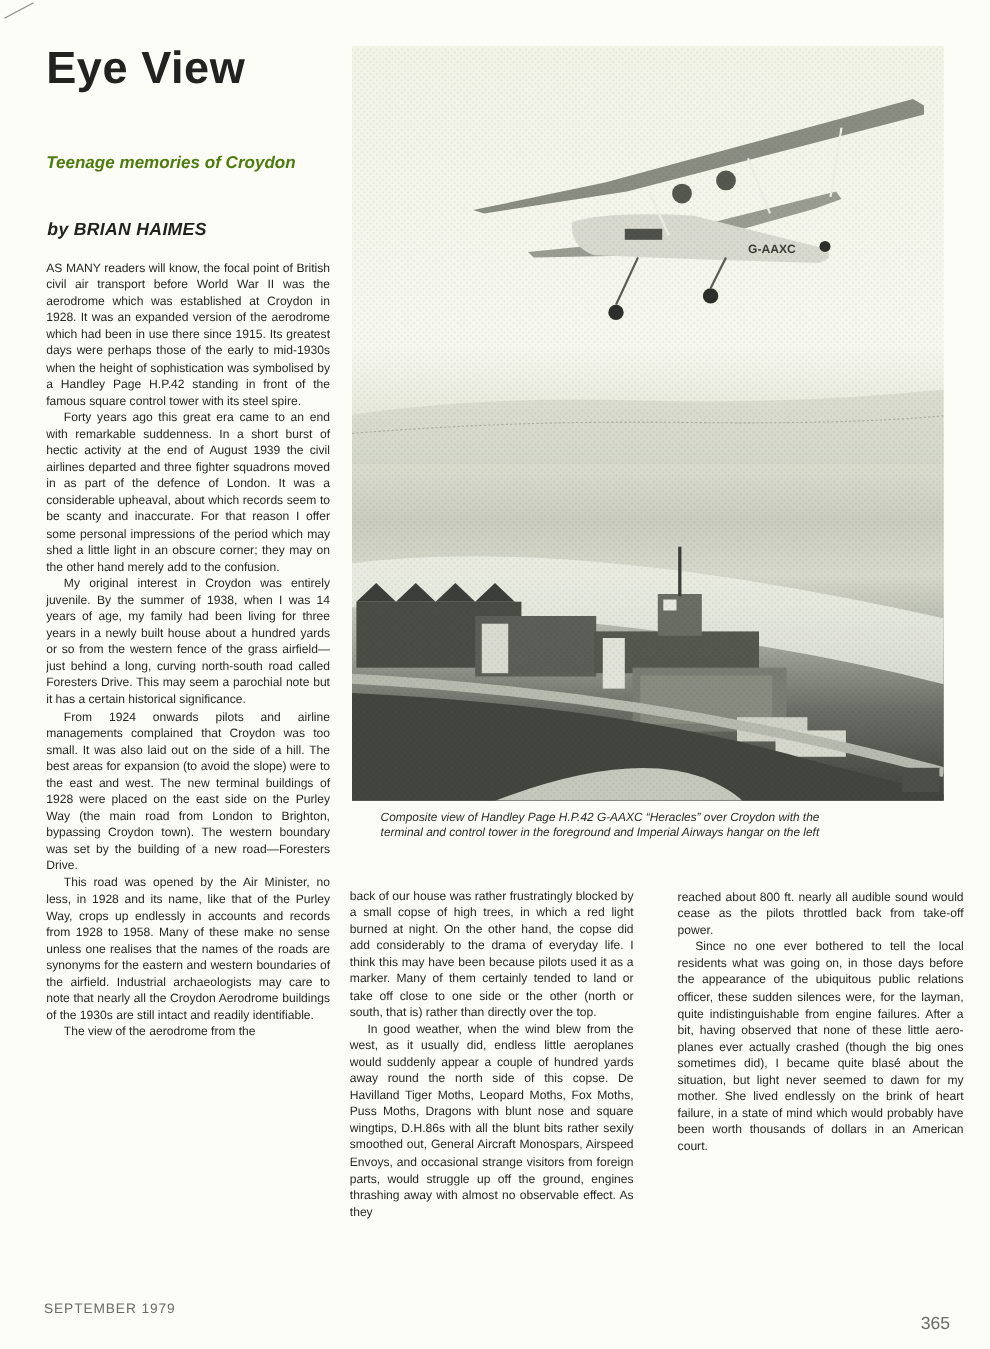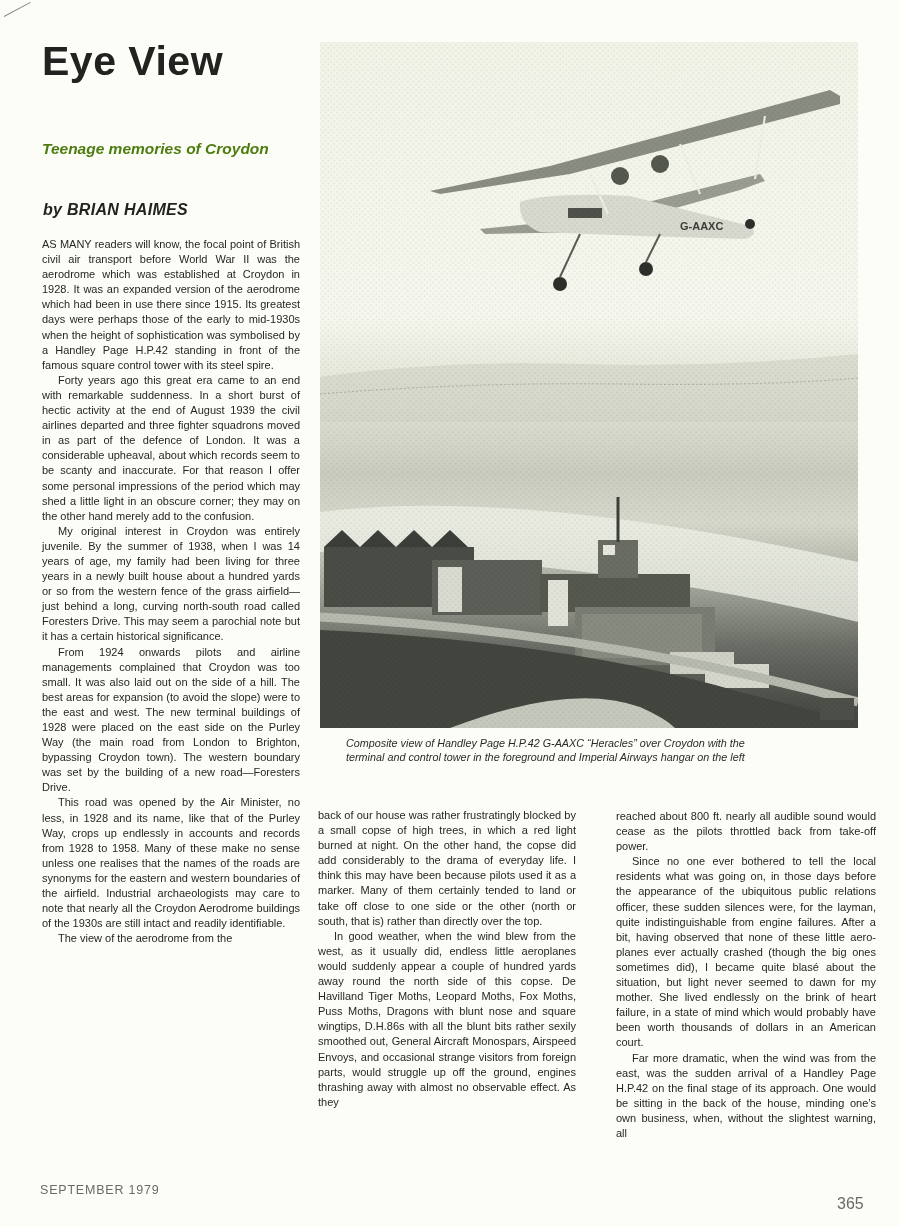--- a/index.html
+++ b/index.html
@@ -149,17 +149,16 @@
 </div>
 
 <div class="col col2">
   <p class="first">back of our house was rather frustrat­ingly blocked by a small copse of high trees, in which a red light burned at night. On the other hand, the copse did add considerably to the drama of every­day life. I think this may have been because pilots used it as a marker. Many of them certainly tended to land or take off close to one side or the other (north or south, that is) rather than directly over the top.</p>
   <p>In good weather, when the wind blew from the west, as it usually did, endless little aeroplanes would sud­denly appear a couple of hundred yards away round the north side of this copse. De Havilland Tiger Moths, Leopard Moths, Fox Moths, Puss Moths, Dragons with blunt nose and square wingtips, D.H.86s with all the blunt bits rather sexily smoothed out, General Aircraft Monospars, Airspeed Envoys, and occasional strange visitors from foreign parts, would struggle up off the ground, engines thrashing away with almost no observable effect. As they</p>
 </div>
 
 <div class="col col3">
   <p class="first">reached about 800 ft. nearly all audible sound would cease as the pilots throt­tled back from take-off power.</p>
   <p>Since no one ever bothered to tell the local residents what was going on, in those days before the appearance of the ubiquitous public relations officer, these sudden silences were, for the layman, quite indistinguishable from engine failures. After a bit, having observed that none of these little aero­planes ever actually crashed (though the big ones sometimes did), I became quite blasé about the situation, but light never seemed to dawn for my mother. She lived endlessly on the brink of heart failure, in a state of mind which would probably have been worth thousands of dollars in an American court.</p>
-  <p>Far more dramatic, when the wind was from the east, was the sudden arrival of a Handley Page H.P.42 on the final stage of its approach. One would be sitting in the back of the house, minding one’s own business, when, without the slightest warning, all</p>
 </div>
 
 <div class="footer-left">SEPTEMBER 1979</div>
 <div class="footer-right">365</div>
 
 </body></html>

